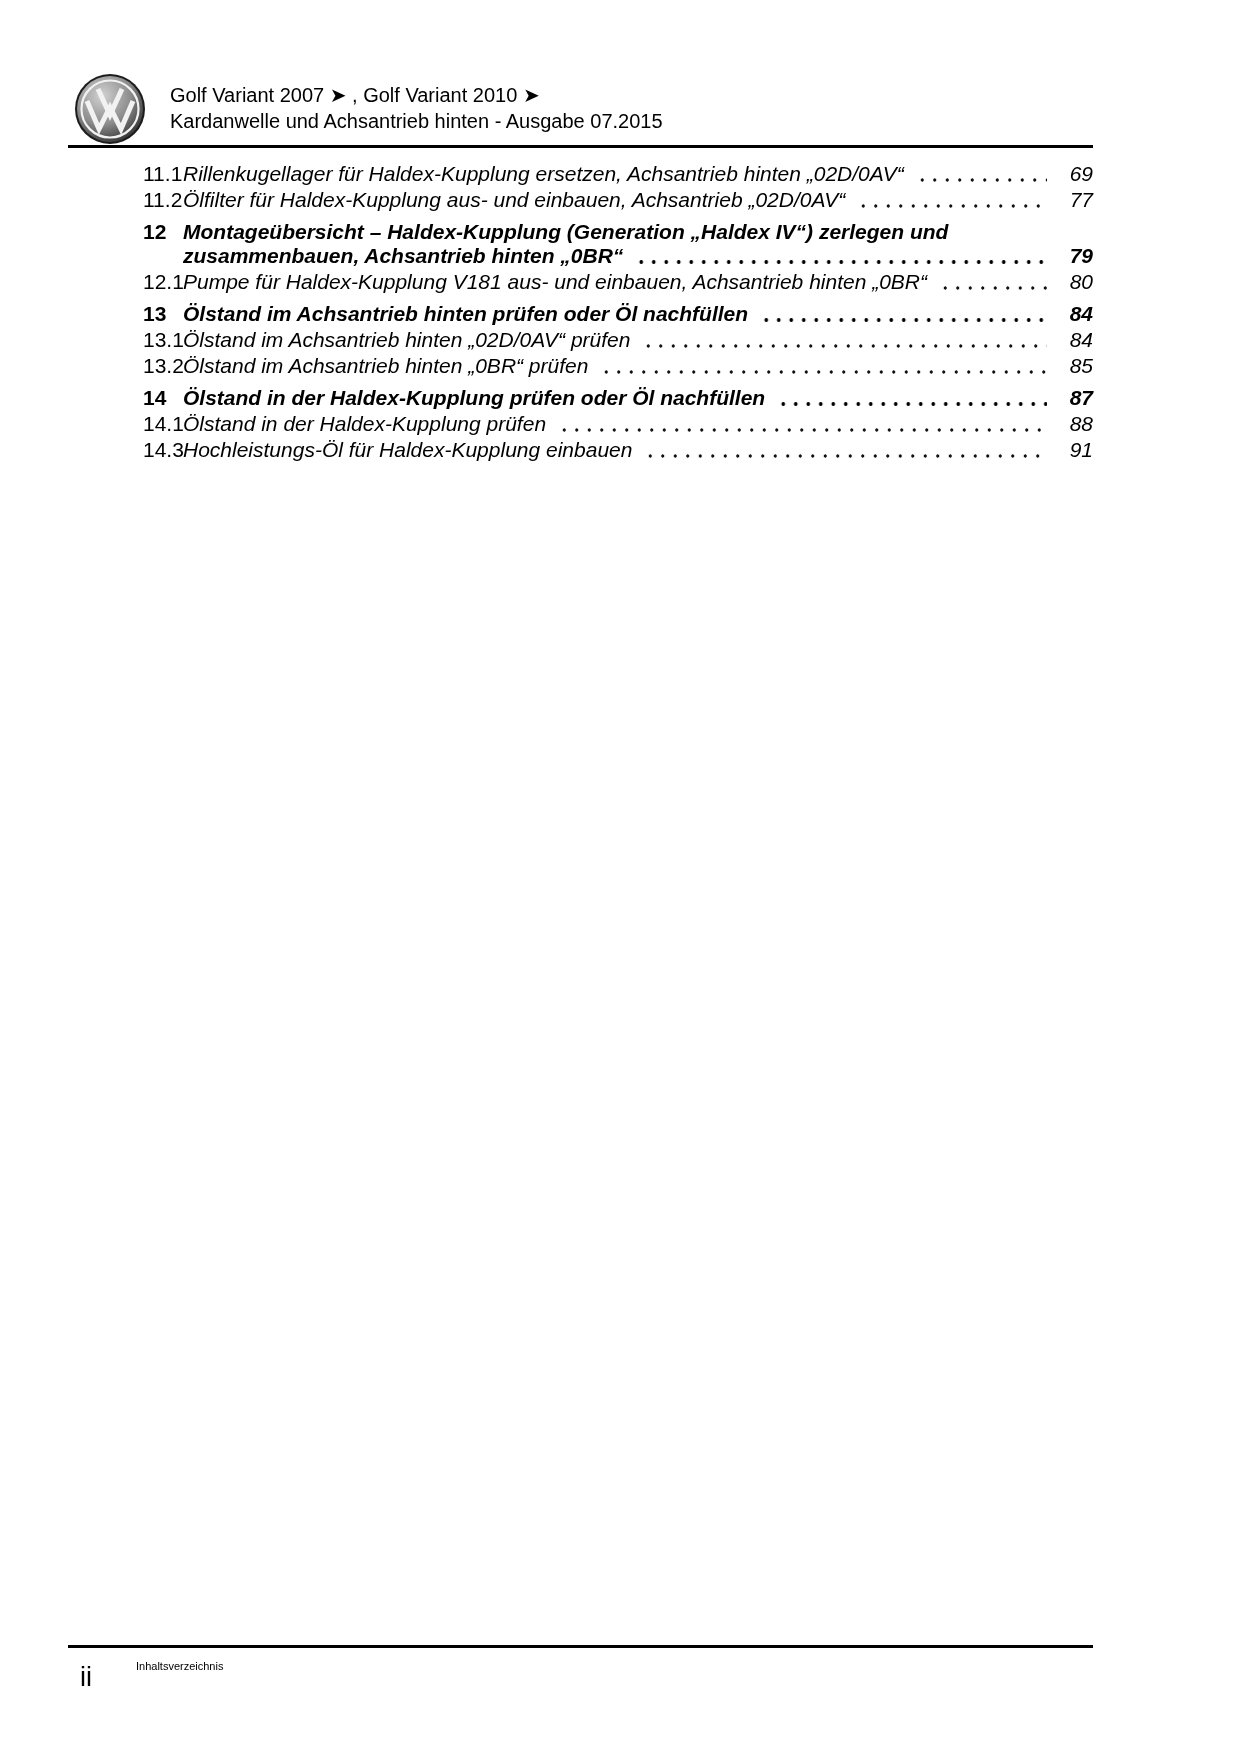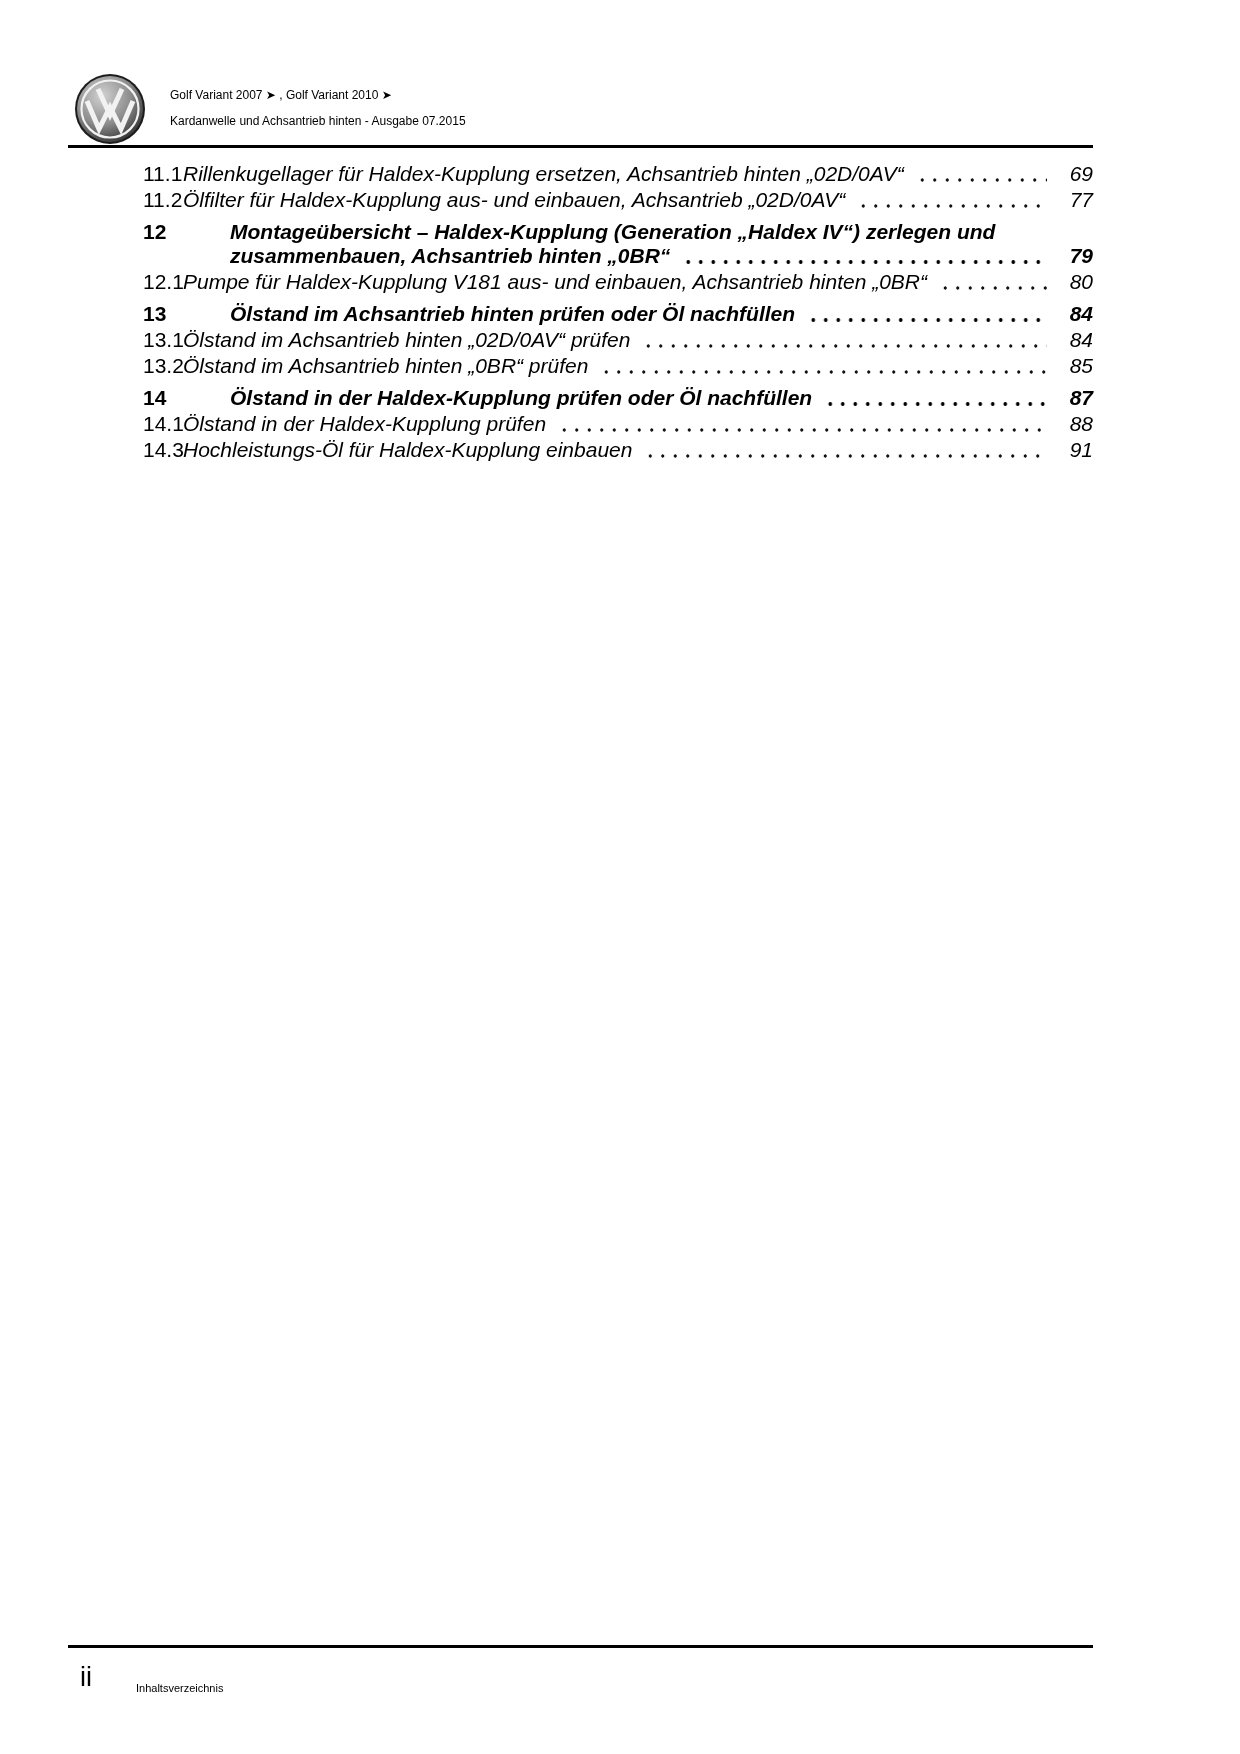--- a/index.html
+++ b/index.html
@@ -27,39 +27,39 @@
   }
   .logo-wrap {
     width: 72px;
     height: 72px;
     margin-left: 6px;
     flex-shrink: 0;
   }
   .header-text {
     margin-left: 24px;
     padding-top: 9px;
-    font-size: 12px;
+    font-size: 20px;
     line-height: 26px;
     white-space: nowrap;
   }
 
   
   .toc {
     position: absolute;
     top: 160px;
     left: 68px;
     width: 1025px;
     font-size: 21px;
   }
   .toc-row {
     display: flex;
     line-height: 24px;
     margin-top: 2px;
   }
-  .toc-row.bold { font-weight: bold; margin-top: 8px; gap: 47px; }
+  .toc-row.bold { font-weight: bold; margin-top: 8px; }
   .toc-num {
     width: 40px;
     margin-left: 75px;
     flex-shrink: 0;
   }
   .toc-body { flex: 1 1 auto; min-width: 0; }
   .toc-line { display: block; font-style: italic; }
   .toc-line-last { display: flex; }
   .toc-title { white-space: nowrap; }
   .toc-dots {
@@ -87,21 +87,21 @@
     left: 68px;
     width: 1025px;
     height: 3px;
     background: #000;
   }
   .footer {
     position: absolute;
     top: 1660px;
     left: 80px;
     display: flex;
-    align-items: flex-end;
+    align-items: flex-start;
   }
   .footer-pagenum { font-size: 27px; line-height: 34px; }
   .footer-label { font-size: 11px; margin-left: 44px; }
 </style>
 </head>
 <body>
 
 <div class="page">
 
   <div class="header">

